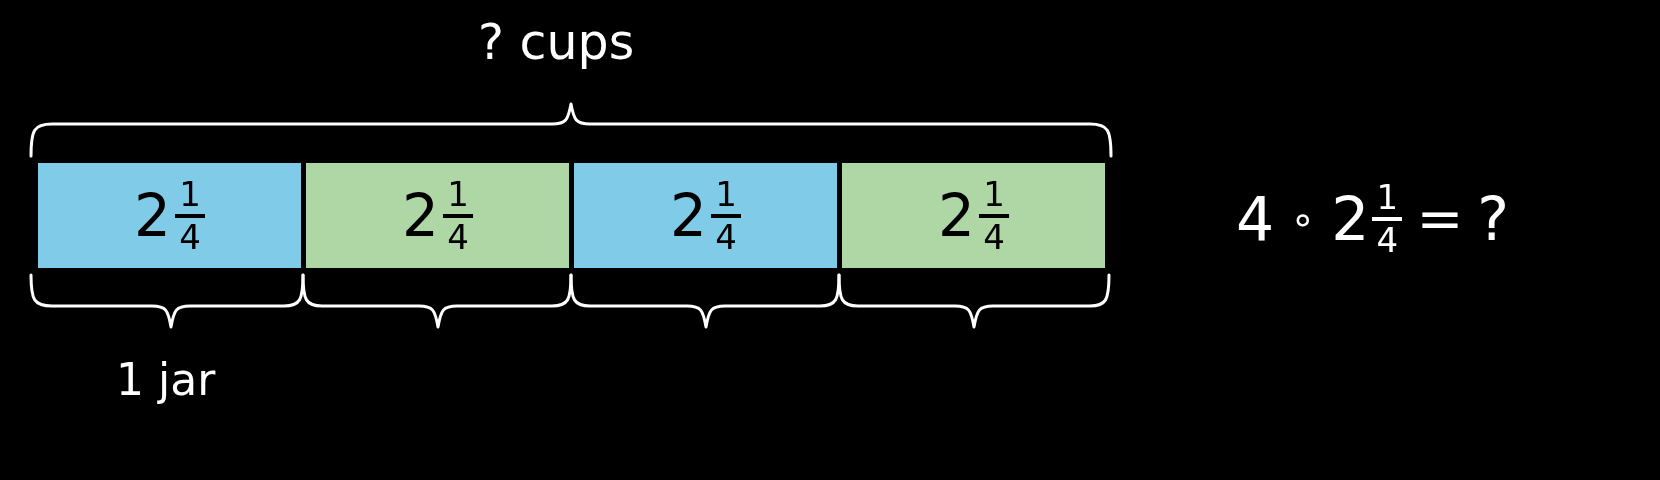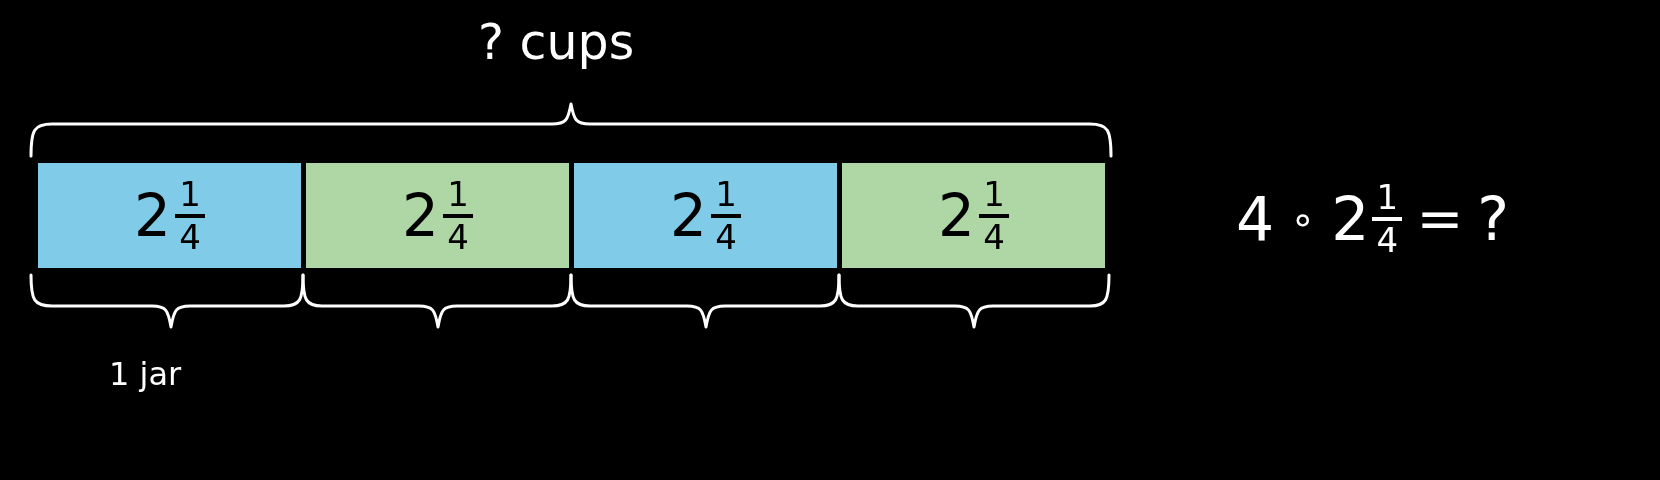--- a/index.html
+++ b/index.html
@@ -90,23 +90,23 @@
     font-family: "DejaVu Sans", sans-serif;
     white-space: nowrap;
     line-height: 1;
   }
   #label-cups {
     left: 478px;
     top: 18px;
     font-size: 49px;
   }
   #label-jar {
-    left: 109px;
+    left: 116px;
     top: 358px;
-    font-size: 32px;
+    font-size: 44px;
     text-align: right;
   }
 
   
   #equation {
     position: absolute;
     left: 1236px;
     top: 174px;
     height: 90px;
     display: flex;

